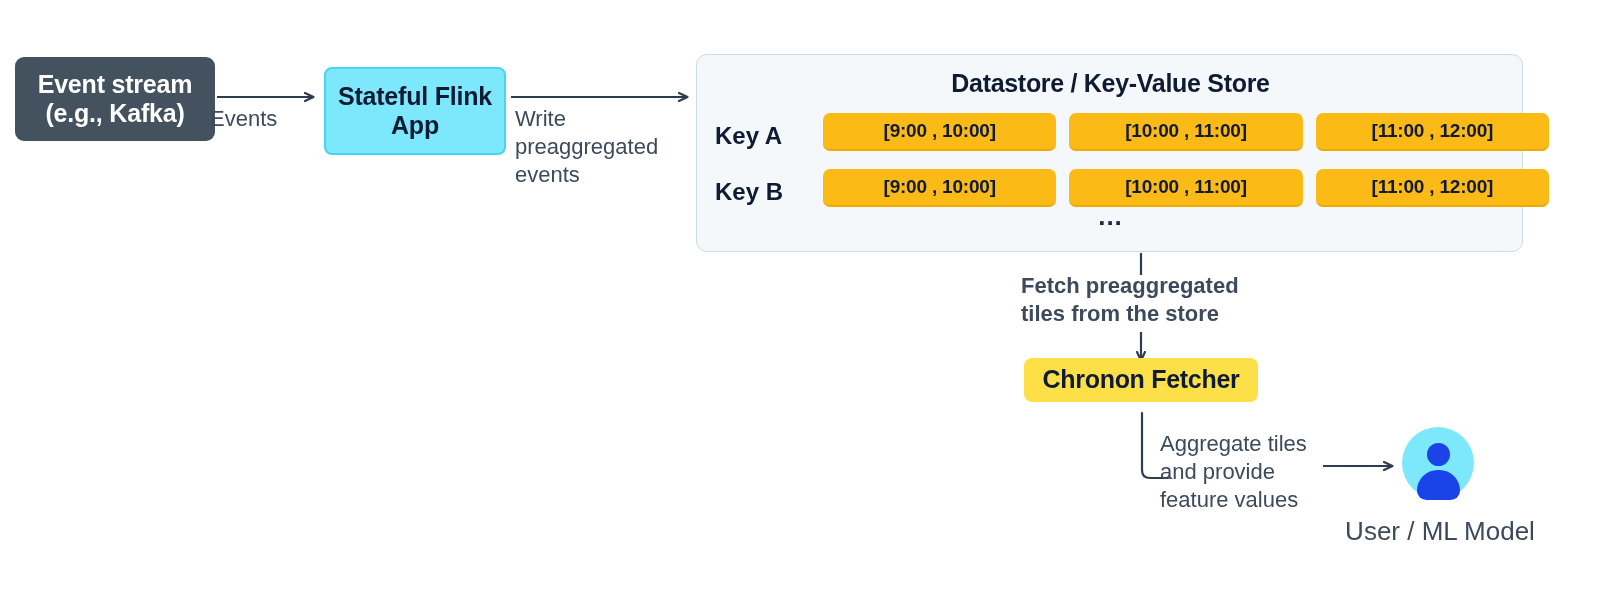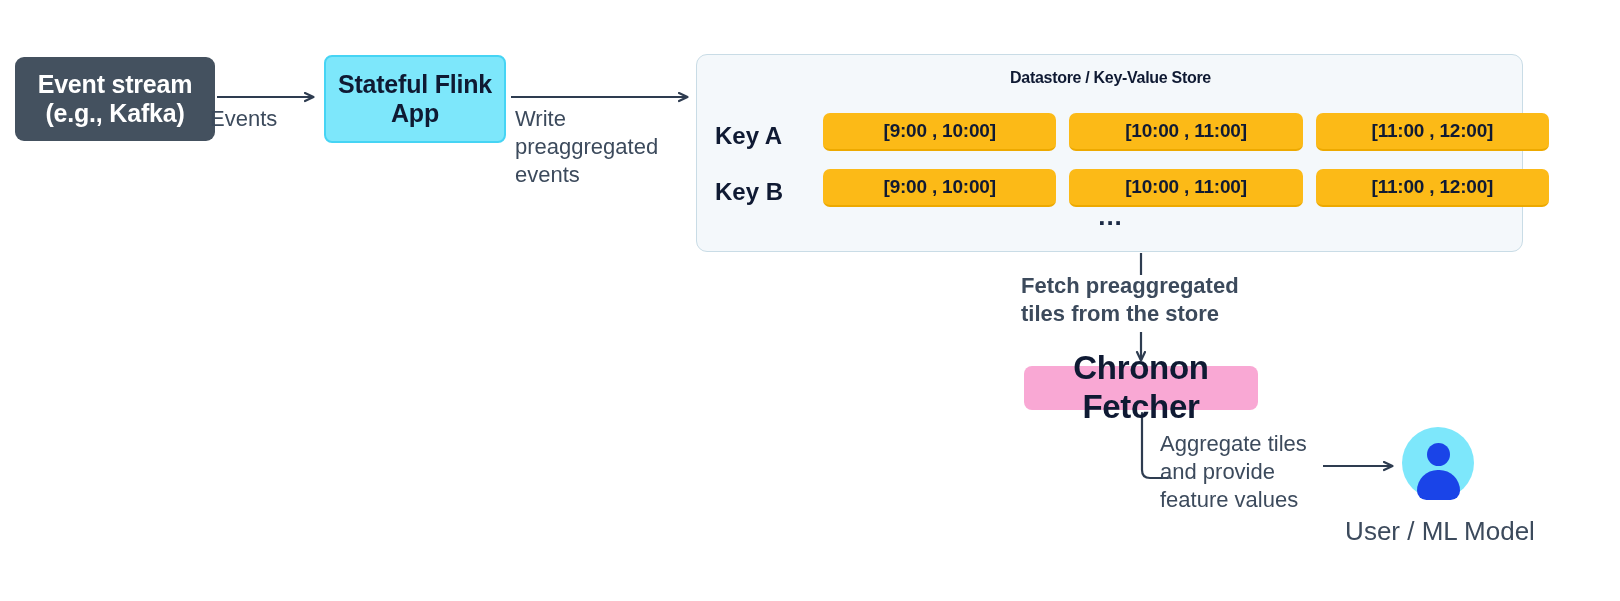--- a/index.html
+++ b/index.html
@@ -47,45 +47,45 @@
     width: 182px; height: 88px;
     background: #7DE7FB;
     border: 2px solid #46D4F4;
     color: #0F1A33;
     border-radius: 8px;
     font-size: 25px;
     letter-spacing: -0.2px;
   }
 
   #fetcher-box {
-    left: 1024px; top: 366px;
+    left: 1024px; top: 358px;
     width: 234px; height: 44px;
-    background: #f9a8d4;
+    background: #fde047;
     color: #0F1A33;
     border-radius: 8px;
-    font-size: 33px;
+    font-size: 25px;
     letter-spacing: -0.3px;
   }
 
   
   #datastore-panel {
     position: absolute;
     left: 696px; top: 54px;
     width: 827px; height: 198px;
     background: #F4F8FB;
     border: 1.5px solid #C9DCE6;
     border-radius: 11px;
     box-sizing: border-box;
   }
   #datastore-title {
     position: absolute;
     left: 0; top: 14px;
     width: 827px;
     text-align: center;
-    font-size: 16px;
+    font-size: 25px;
     font-weight: bold;
     color: #0F1A33;
     letter-spacing: -0.3px;
   }
   .key-label {
     position: absolute;
     font-size: 24px;
     font-weight: bold;
     color: #0F1A33;
     width: 72px;
@@ -219,21 +219,21 @@
     <line x1="1141" y1="332" x2="1141" y2="360" stroke="#2E3C50" stroke-width="2.2" marker-end="url(#arrowhead)"></line>
 
     <path d="M1142,413 L1142,470 Q1142,478 1150,478 L1168,478" fill="none" stroke="#2E3C50" stroke-width="2.2" stroke-linecap="round"></path>
 
     <line x1="1323" y1="466" x2="1392" y2="466" stroke="#2E3C50" stroke-width="2.2" marker-end="url(#arrowhead)"></line>
   </svg>
 
   <div class="node" id="event-stream-box" style="white-space: pre-line;">Event stream
 (e.g., Kafka)</div>
 
-  <div class="node" id="flink-box" style="white-space: pre-line;">Stateful Flink
+  <div class="node" id="flink-box" style="white-space: pre-line; margin-top: 12px;">Stateful Flink
 App</div>
 
   <div class="edge-label" id="events-label">Events</div>
 
   <div class="edge-label" id="write-label">Write
 preaggregated
 events</div>
 
   <div id="datastore-panel">
 

